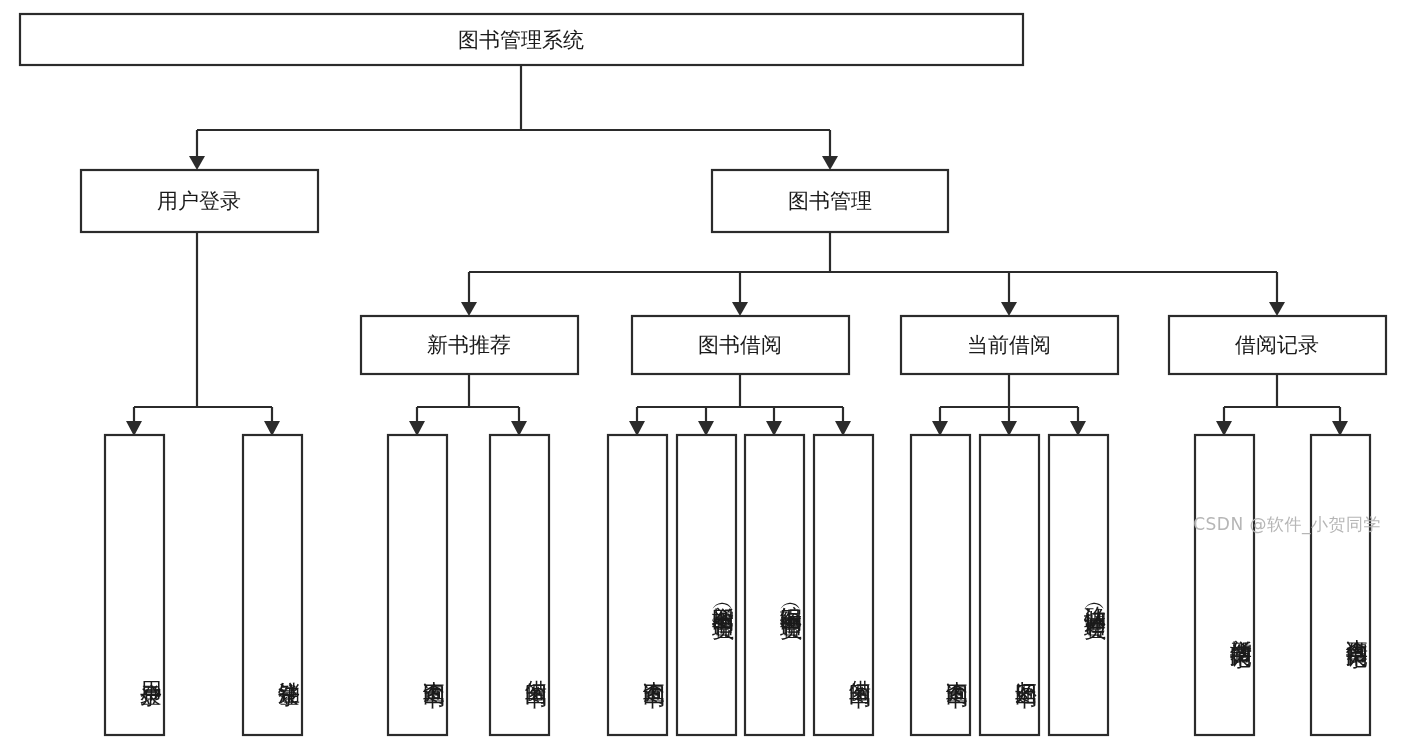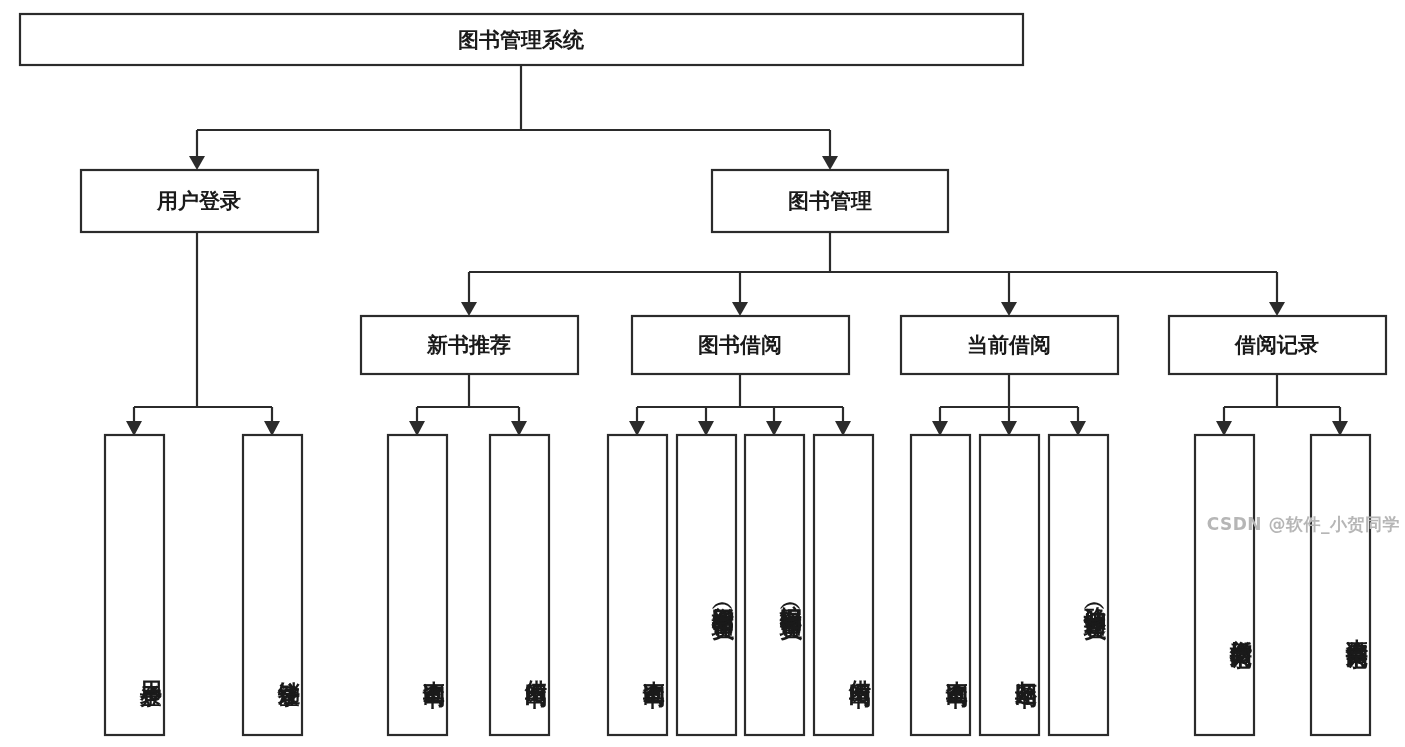--- a/index.html
+++ b/index.html
@@ -11,21 +11,20 @@
     width: 1405px;
     height: 747px;
     font-family: "DejaVu Sans", "Liberation Sans", sans-serif;
     overflow: hidden;
     position: relative;
   }
   #diagram-root {
     position: relative;
     width: 1405px;
     height: 540px;
-    font-weight: bold;
   }
   svg.canvas {
     position: absolute;
     top: 0;
     left: 0;
     width: 1405px;
     height: 747px;
   }
   .node-box {
     fill: #ffffff;
@@ -62,21 +61,21 @@
     text-align: center;
     display: flex;
     align-items: flex-start;
     justify-content: center;
     white-space: nowrap;
     pointer-events: none;
     user-select: none;
   }
   .watermark {
     position: absolute;
-    right: 5px;
+    right: 24px;
     bottom: 4px;
     font-family: "DejaVu Sans", "Liberation Sans", sans-serif;
     font-size: 17px;
     color: #b6b6b6;
     letter-spacing: 0.5px;
     white-space: nowrap;
   }
 </style>
 </head>
 <body>

